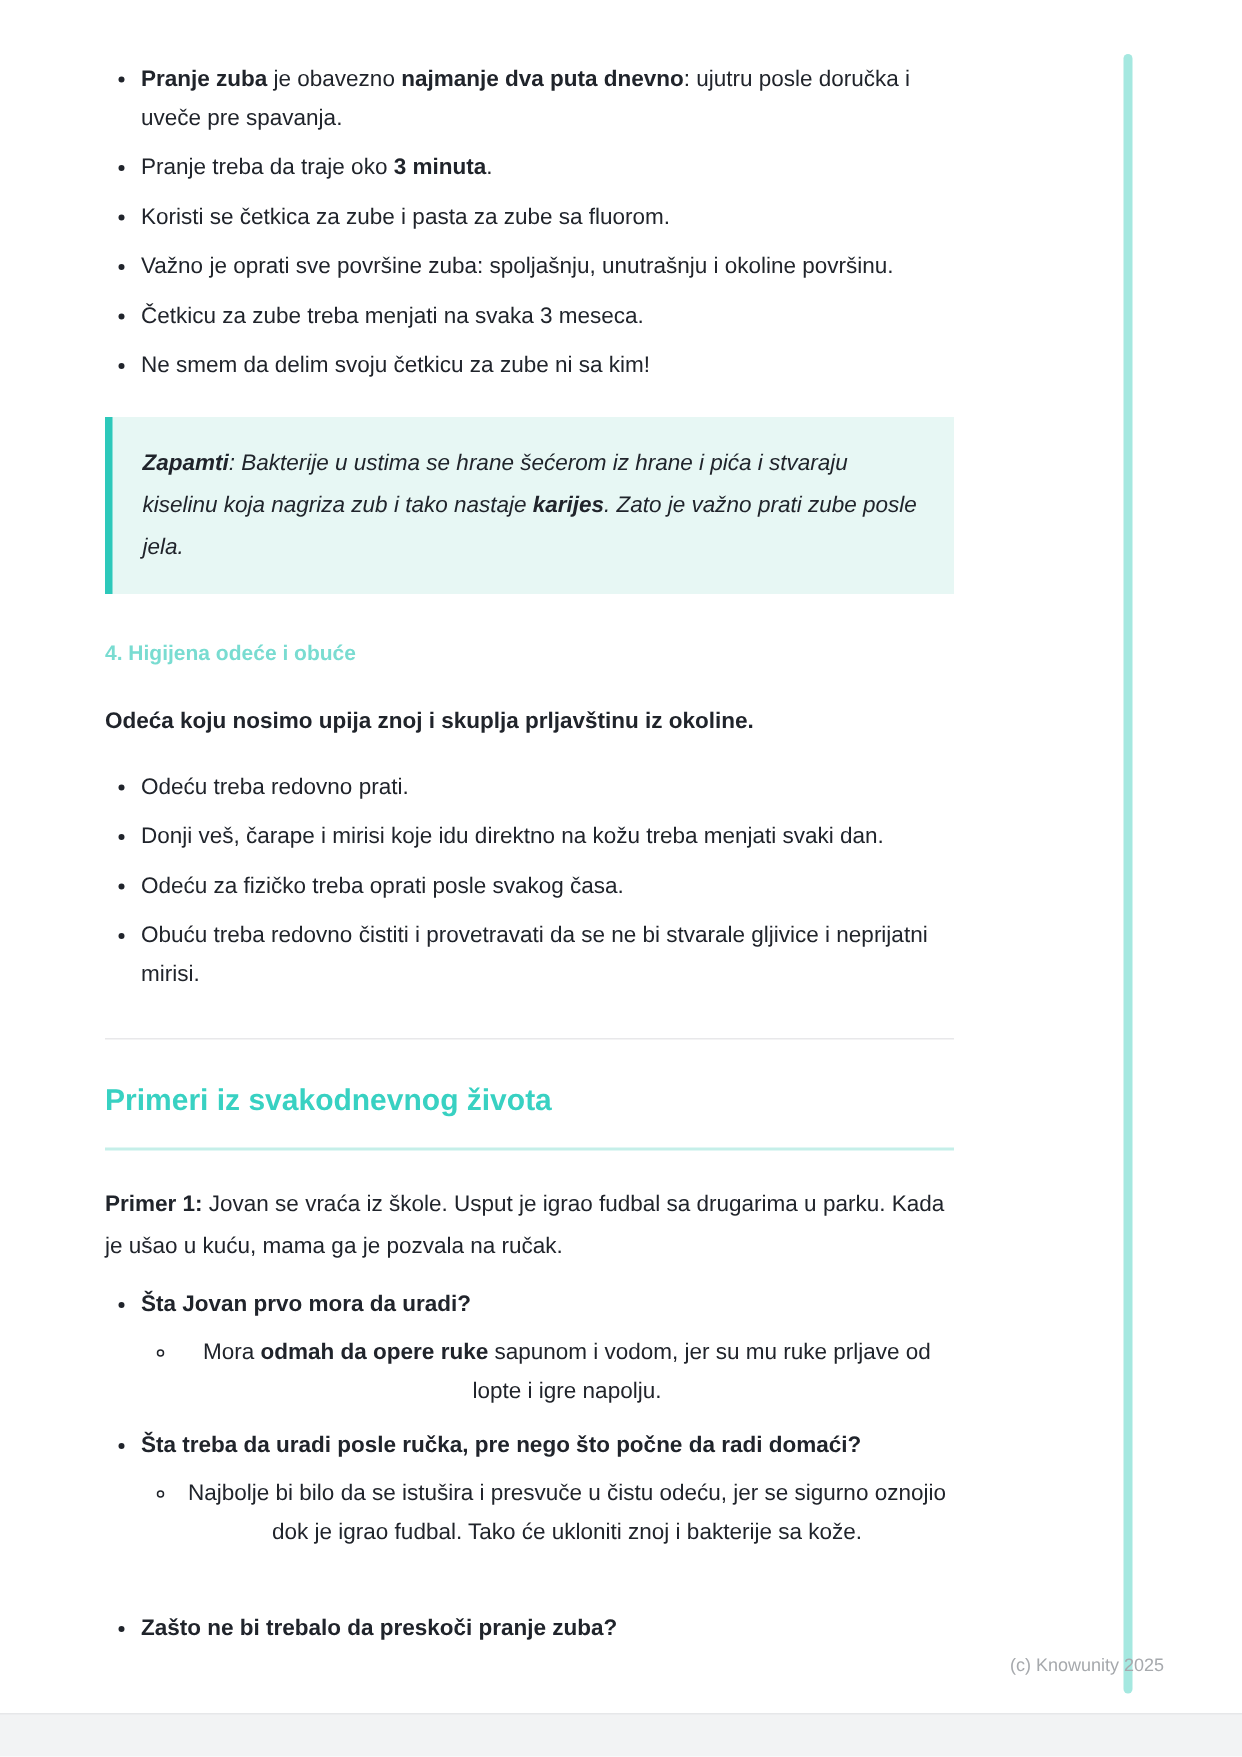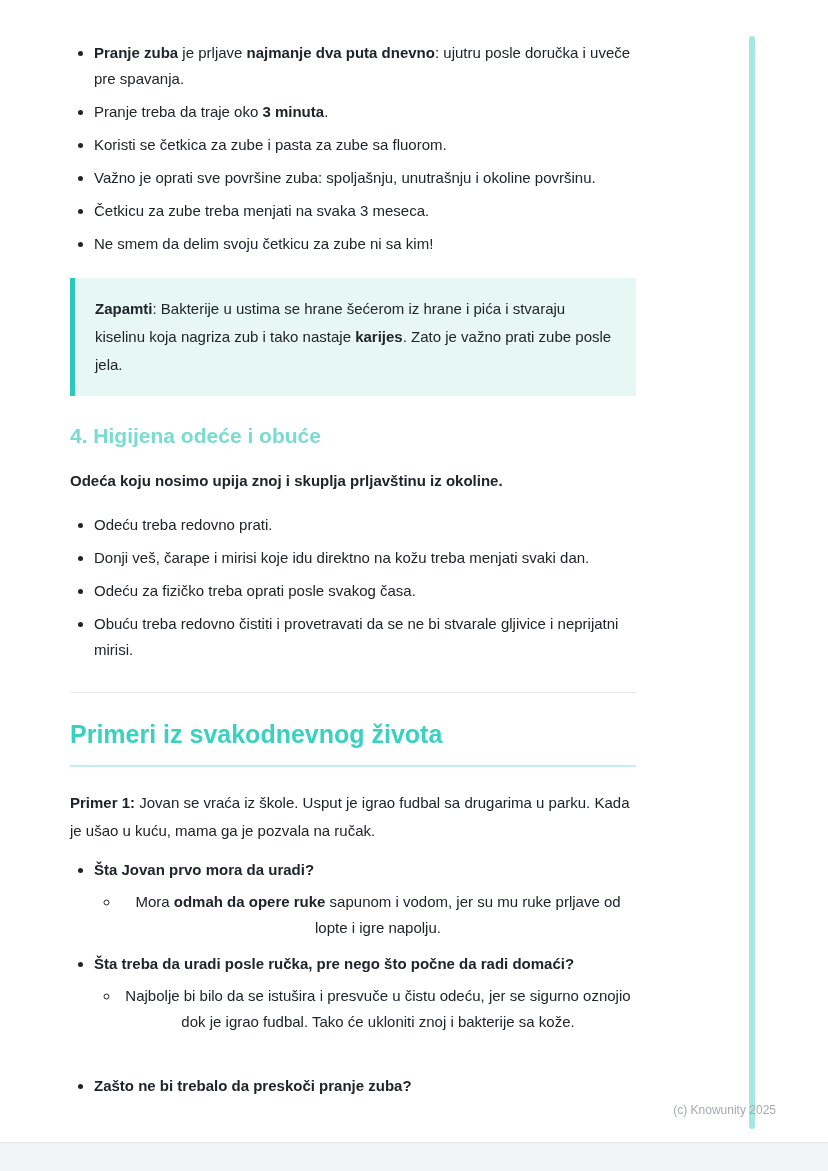--- a/index.html
+++ b/index.html
@@ -23,40 +23,40 @@
   ul.list { list-style:disc; padding-left:24px; }
   ul.list > li { margin-bottom:7px; line-height:26px; }
   ul.sub { list-style:circle; padding-left:26px; margin-top:6px;text-align:center; }
   ul.sub > li { line-height:26px; }
   .callout {
     margin-top:14px;
     background:#e7f7f4;
     border-left:5px solid #2dc8ba;
     padding:17px 20px 17px 20px;
   }
-  .callout p { line-height:28px; }
+  .callout p { line-height:28px;font-style:italic; }
   h2.sec-heading {
     margin-top:26px;
-    font-size:21px;
+    font-size:14px;
     font-weight:700;
     color:#79dcd1;
     line-height:27px;
   }
   .para { line-height:28px; }
   .intro { margin-top:18px;font-weight:bold; }
   ul.clothes { margin-top:17px; }
   hr.divider {
     margin-top:22px;
     border:none;
     border-top:1px solid #e8e8ea;
     width:100%;
   }
   h1.examples-title {
     margin-top:22px;
-    font-size:25px;
+    font-size:20px;
     font-weight:700;
     color:#38d1c2;
     line-height:38px;
     padding-bottom:12px;
     border-bottom:2px solid #c5efe9;
   }
   .example-para { margin-top:22px; }
   ul.qa { margin-top:12px; }
   ul.qa > li { margin-bottom:10px; }
   .example-para-2 { margin-top:0; }
@@ -82,21 +82,21 @@
     border-top:1px solid #e6e7e9;
   }
 </style>
 </head>
 <body>
 
 <div class="content">
 
   <ul class="list">
     <li>
-      <span class="b">Pranje zuba</span><span> je prljave </span><span class="b">najmanje dva puta dnevno</span><span>: ujutru posle doručka i uveče pre spavanja.</span>
+      <span class="b">Pranje zuba</span><span> je obavezno </span><span class="b">najmanje dva puta dnevno</span><span>: ujutru posle doručka i uveče pre spavanja.</span>
     </li>
     <li>
       <span>Pranje treba da traje oko </span><span class="b">3 minuta</span><span>.</span>
     </li>
     <li>
       <span>Koristi se četkica za zube i pasta za zube sa fluorom.</span>
     </li>
     <li>
       <span>Važno je oprati sve površine zuba: spoljašnju, unutrašnju i okoline površinu.</span>
     </li>

